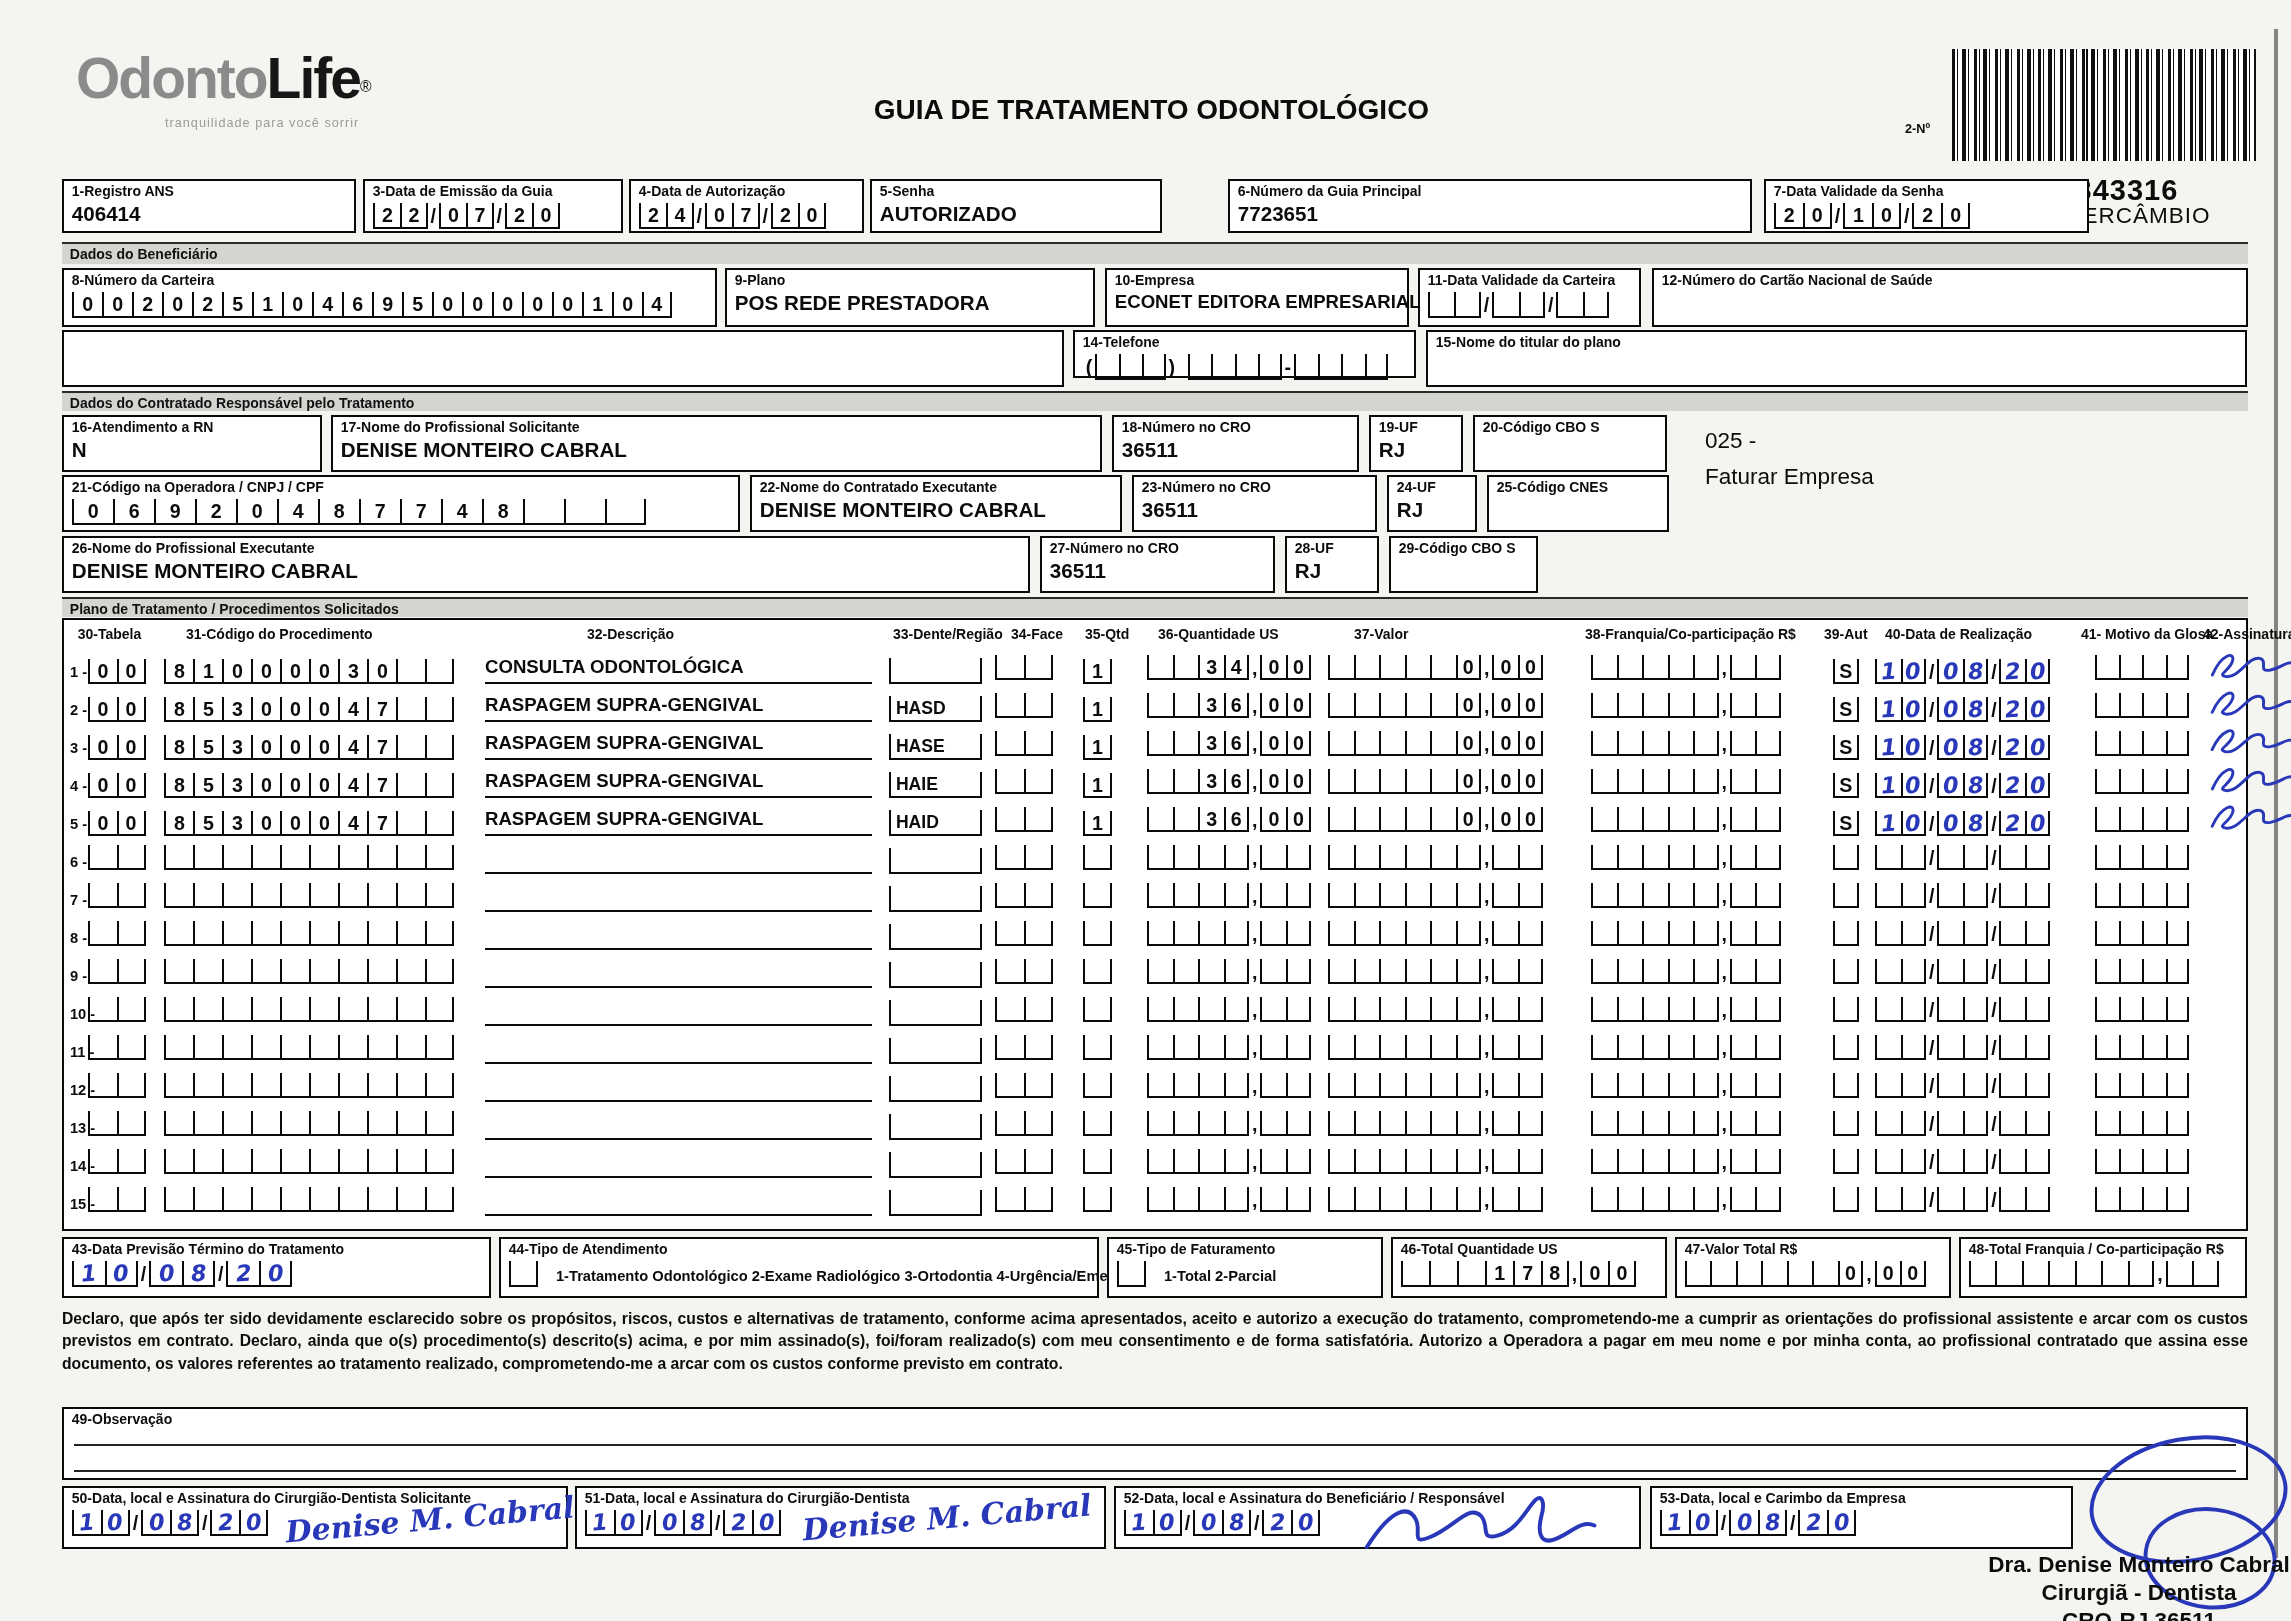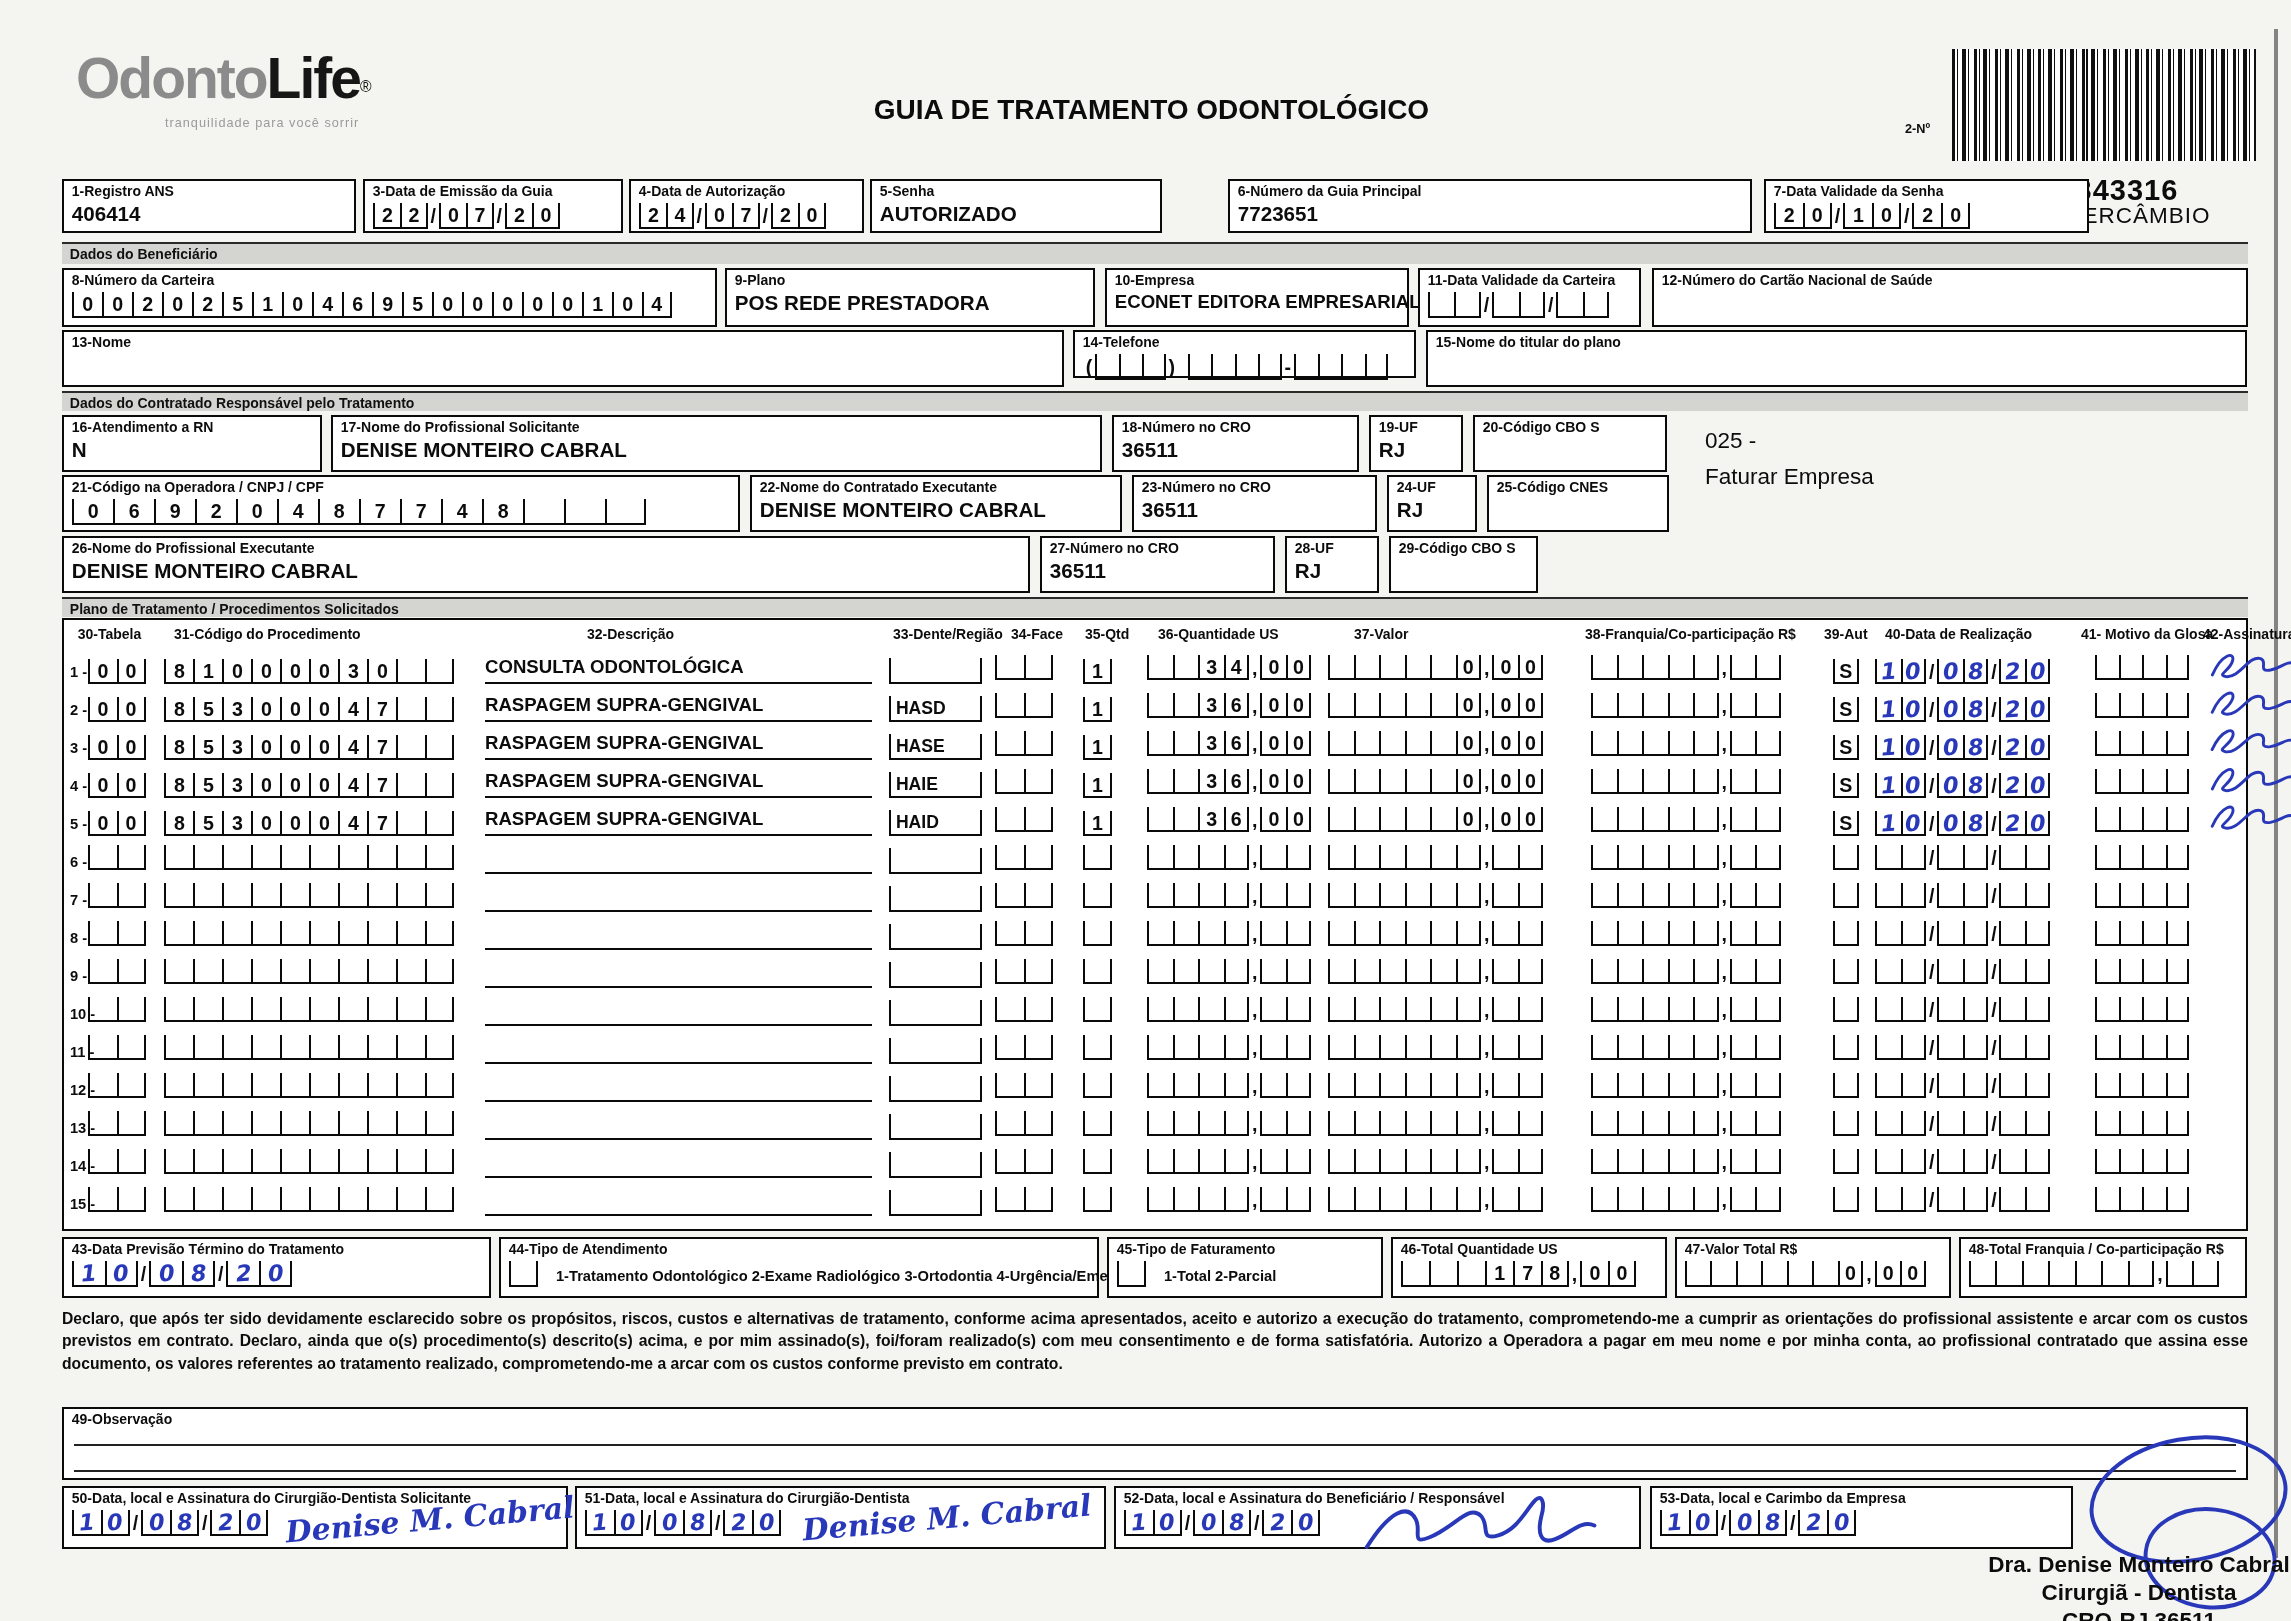--- a/index.html
+++ b/index.html
@@ -171,21 +171,20 @@
       <span class="c" style="width:26.5px"></span>
       <span class="c end" style="width:26.5px"></span>
     </div>
 </div>
 <div class="fbox" style="left:1652px;top:268px;width:596px;height:59px">
   <span class="lbl">12-Número do Cartão Nacional de Saúde</span>
   <div class="val"></div>
 </div>
 
 <div class="fbox" style="left:62px;top:330px;width:1002px;height:57px">
-  <span class="lbl">13-Nome</span>
 </div>
 <div class="fbox" style="left:1073px;top:330px;width:343px;height:48px">
   <span class="lbl">14-Telefone</span>
   <div class="comb">
       <span class="sep">(</span>
       <span class="c" style="width:23.5px"></span>
       <span class="c" style="width:23.5px"></span>
       <span class="c end" style="width:23.5px"></span>
       <span class="sep">)</span>
       <span class="gap"></span>
@@ -282,21 +281,21 @@
 <div class="fbox" style="left:1389px;top:536px;width:149px;height:57px">
   <span class="lbl">29-Código CBO S</span>
   <div class="val"></div>
 </div>
 
 <div class="band" style="left:62px;top:597px;width:2186px;height:19.6px">Plano de Tratamento / Procedimentos Solicitados</div>
 
 <div class="ptable">
   <div class="thead">
     <span style="left:13.7px">30-Tabela</span>
-    <span style="left:110px">31-Código do Procedimento</span>
+    <span style="left:122px">31-Código do Procedimento</span>
     <span style="left:523px">32-Descrição</span>
     <span style="left:829px">33-Dente/Região</span>
     <span style="left:947px">34-Face</span>
     <span style="left:1021px">35-Qtd</span>
     <span style="left:1094px">36-Quantidade US</span>
     <span style="left:1290px">37-Valor</span>
     <span style="left:1521px">38-Franquia/Co-participação R$</span>
     <span style="left:1760px">39-Aut</span>
     <span style="left:1821px">40-Data de Realização</span>
     <span style="left:2017px">41- Motivo da Glosa</span>

